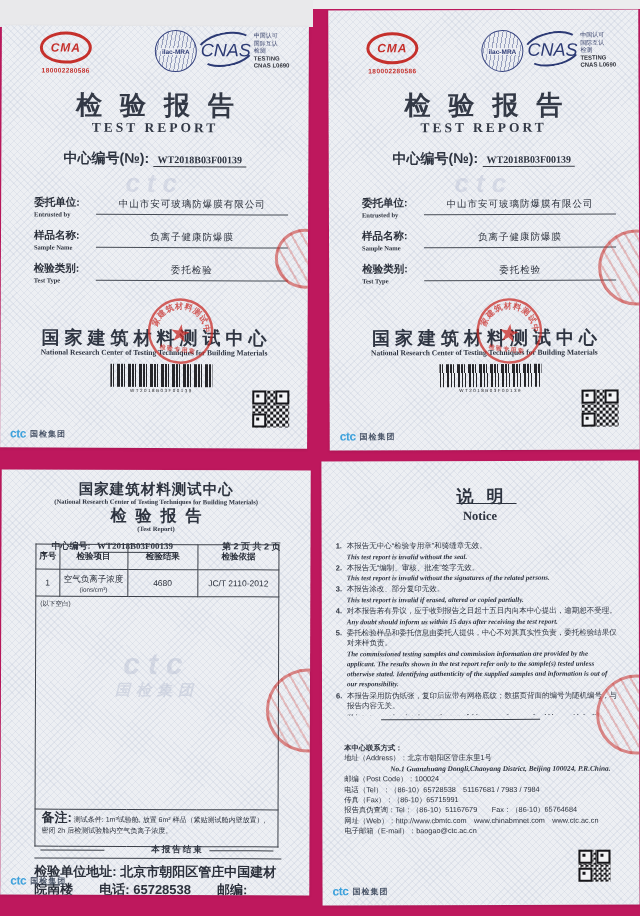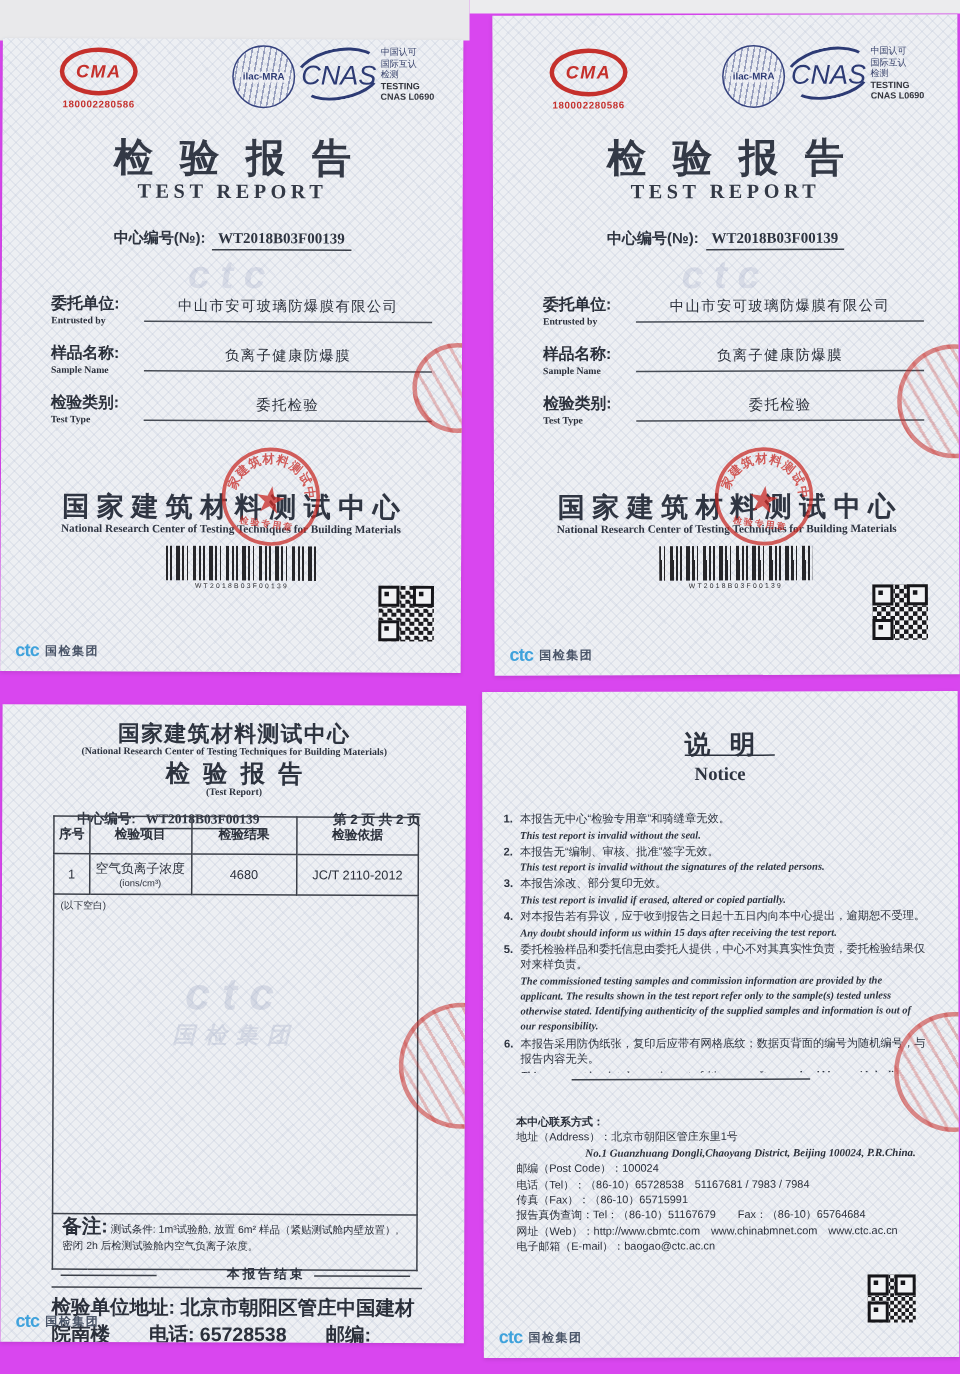--- a/index.html
+++ b/index.html
@@ -1,16 +1,16 @@
 <!DOCTYPE html>
 <html><head>
 <meta charset="utf-8">
 <style>
   html,body{margin:0;padding:0;background:#f1f1f3;}
-  .canvas{position:relative;width:640px;height:916px;overflow:hidden;background:#d946ef;
+  .canvas{position:relative;width:640px;height:916px;overflow:hidden;background:#be185d;
           font-family:"Liberation Sans","DejaVu Sans",sans-serif;color:#2e3440;}
   .strip{position:absolute;background:#e9e9eb;}
   #strip1{left:0;top:0;width:313px;height:27px;}
   #strip2{left:313px;top:0;width:327px;height:9px;background:#ececee;}
 
   
   .page{position:absolute;overflow:hidden;z-index:1;
         background-color:#edeff3;
         background-image:
           repeating-linear-gradient(45deg, rgba(176,186,208,.20) 0 1px, transparent 1px 5px),
@@ -40,21 +40,21 @@
         border:2px solid transparent;border-bottom-color:#2c3a74;border-radius:50%;transform:rotate(-12deg);}
   .accr{position:absolute;left:252px;top:6px;font-size:6px;line-height:7.6px;color:#3c466e;}
   .accr .b{color:#32343c;font-weight:bold;}
 
   
   .t-cn{position:absolute;left:0;right:0;top:62px;text-align:center;font-size:26px;font-weight:bold;
         color:#333946;letter-spacing:18px;padding-left:18px;}
   .t-en{position:absolute;left:0;right:0;top:94px;text-align:center;font-size:13.5px;font-weight:bold;
         letter-spacing:3px;color:#333946;font-family:"Liberation Serif","DejaVu Serif",serif;}
   .no-row{position:absolute;left:0;right:0;top:123px;text-align:center;}
-  .no-l{font-size:10px;font-weight:bold;}
+  .no-l{font-size:14px;font-weight:bold;}
   .no-v{font-size:10px;font-weight:bold;font-family:"Liberation Serif","DejaVu Serif",serif;
         border-bottom:1px solid #3a3f48;padding:0 4px 1px;}
   .wm{position:absolute;left:0;right:0;top:142px;text-align:center;font-size:26px;font-weight:bold;
       font-style:italic;letter-spacing:7px;color:rgba(150,160,190,.25);}
   .fields{position:absolute;left:33px;right:18px;top:170px;}
   .field{position:relative;height:33px;}
   .fl{font-size:10.5px;font-weight:bold;color:#2b303b;}
   .fs{font-size:6.5px;font-weight:bold;font-family:"Liberation Serif","DejaVu Serif",serif;margin-top:1px;}
   .fv{position:absolute;left:62px;top:2px;width:192px;text-align:center;font-size:9.5px;color:#2b303b;
       border-bottom:1px solid #474c55;padding-bottom:3px;letter-spacing:1px;}

